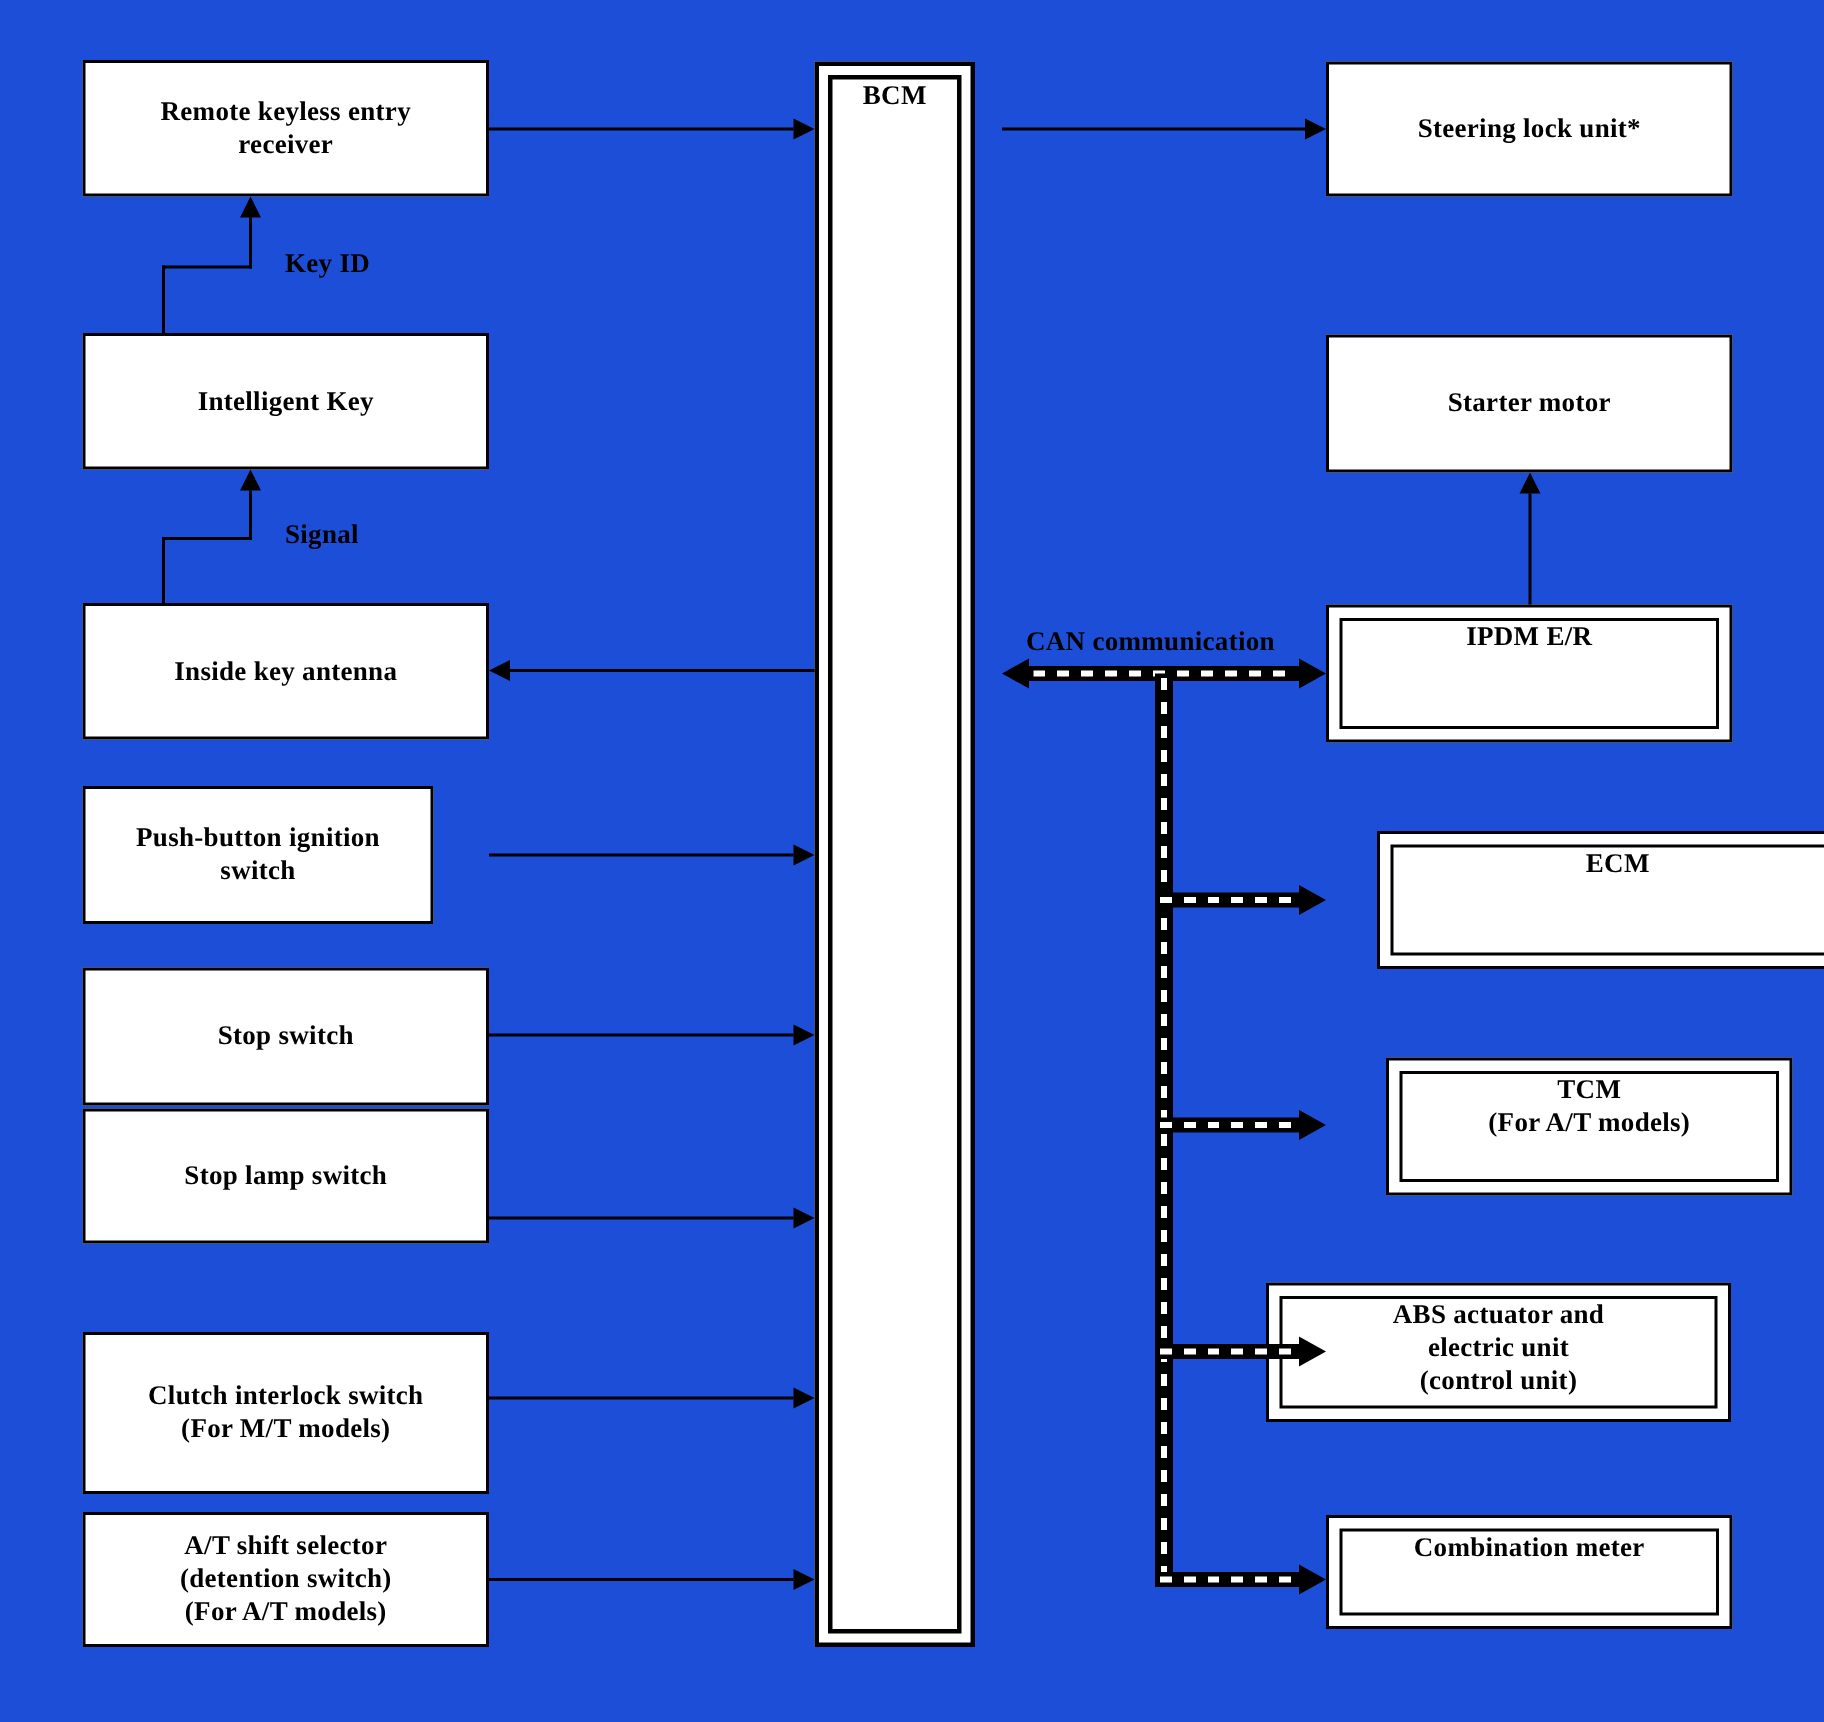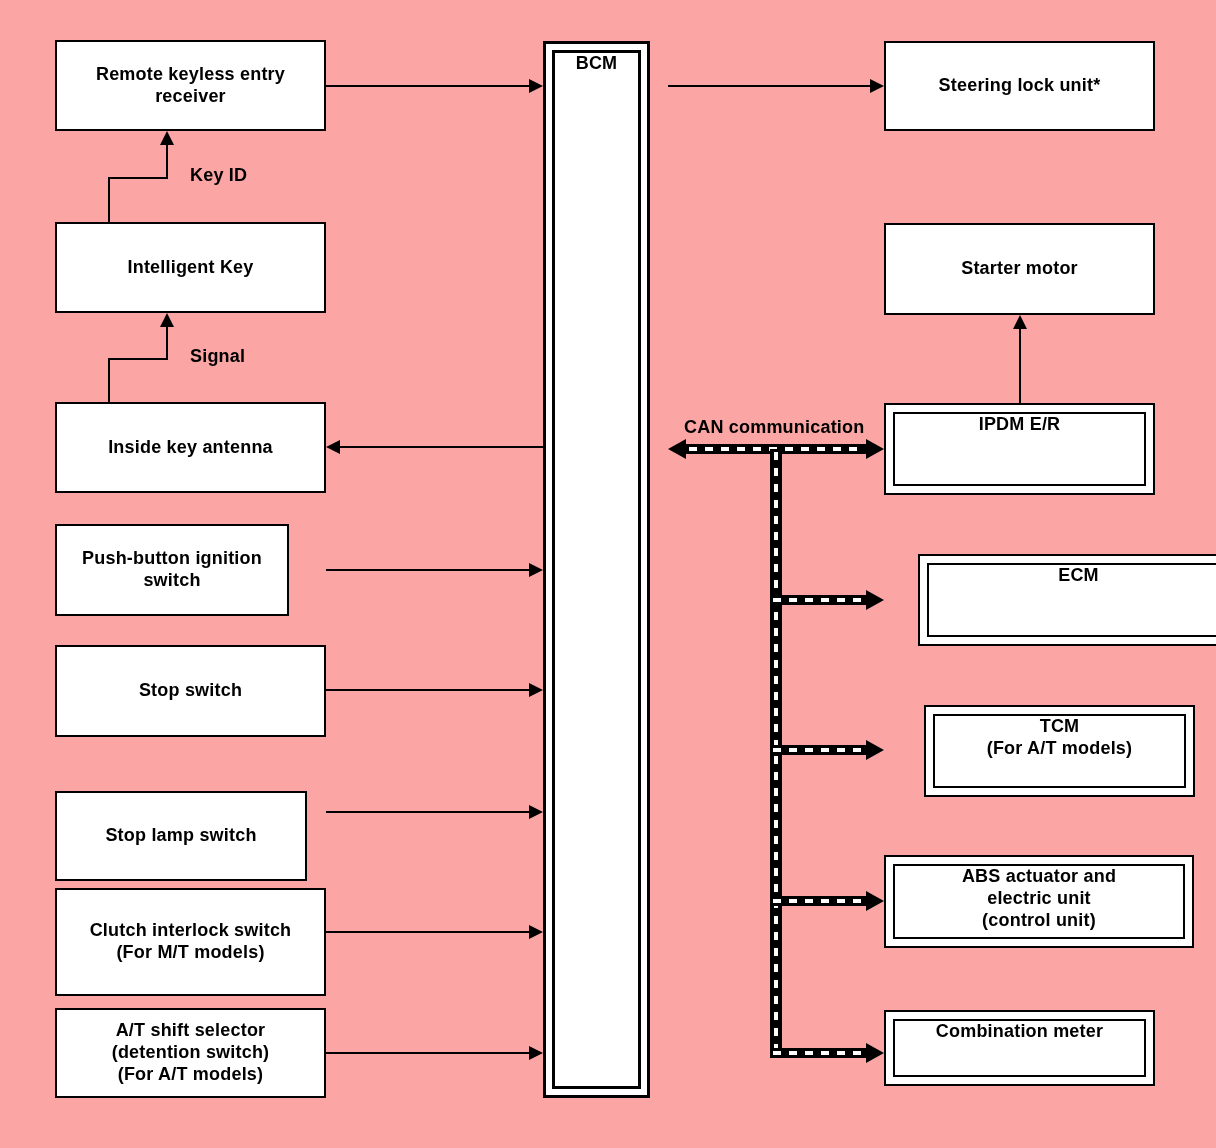--- a/index.html
+++ b/index.html
@@ -1,20 +1,20 @@
 <!DOCTYPE html>
 <html><head>
 <meta charset="utf-8">
 <style>
   html,body{margin:0;padding:0;background:#ffffff;}
   .stage{
     position:relative;
     width:1216px;height:1148px;
-    background:#fca5a5;
-    font-family:Liberation Sans, sans-serif;
+    background:#1d4ed8;
+    font-family:Liberation Serif, serif;
     color:#000;
     overflow:hidden;
   }
   
   .box{
     position:absolute;
     box-sizing:border-box;
     border:2px solid #000;
     background:#fff;
     display:flex;align-items:center;justify-content:center;
@@ -86,21 +86,21 @@
 
   <div class="box" style="left:55px;top:524px;width:234px;height:92px">
     <span class="lbl">Push-button ignition
 switch</span>
   </div>
 
   <div class="box" style="left:55px;top:645px;width:271px;height:92px">
     <span class="lbl">Stop switch</span>
   </div>
 
-  <div class="box" style="left:55px;top:791px;width:252px;height:90px">
+  <div class="box" style="left:55px;top:739px;width:271px;height:90px">
     <span class="lbl">Stop lamp switch</span>
   </div>
 
   <div class="box" style="left:55px;top:888px;width:271px;height:108px">
     <span class="lbl">Clutch interlock switch
 (For M/T models)</span>
   </div>
 
   <div class="box" style="left:55px;top:1008px;width:271px;height:90px">
     <span class="lbl">A/T shift selector
@@ -134,21 +134,21 @@
     </div>
   </div>
 
   <div class="box double" style="left:924px;top:705px;width:271px;height:92px">
     <div class="inner">
       <span class="lbl">TCM
 (For A/T models)</span>
     </div>
   </div>
 
-  <div class="box double" style="left:884px;top:855px;width:310px;height:93px">
+  <div class="box double" style="left:844px;top:855px;width:310px;height:93px">
     <div class="inner">
       <span class="lbl">ABS actuator and
 electric unit
 (control unit)</span>
     </div>
   </div>
 
   <div class="box double" style="left:884px;top:1010px;width:271px;height:76px">
     <div class="inner">
       <span class="lbl">Combination meter</span>

